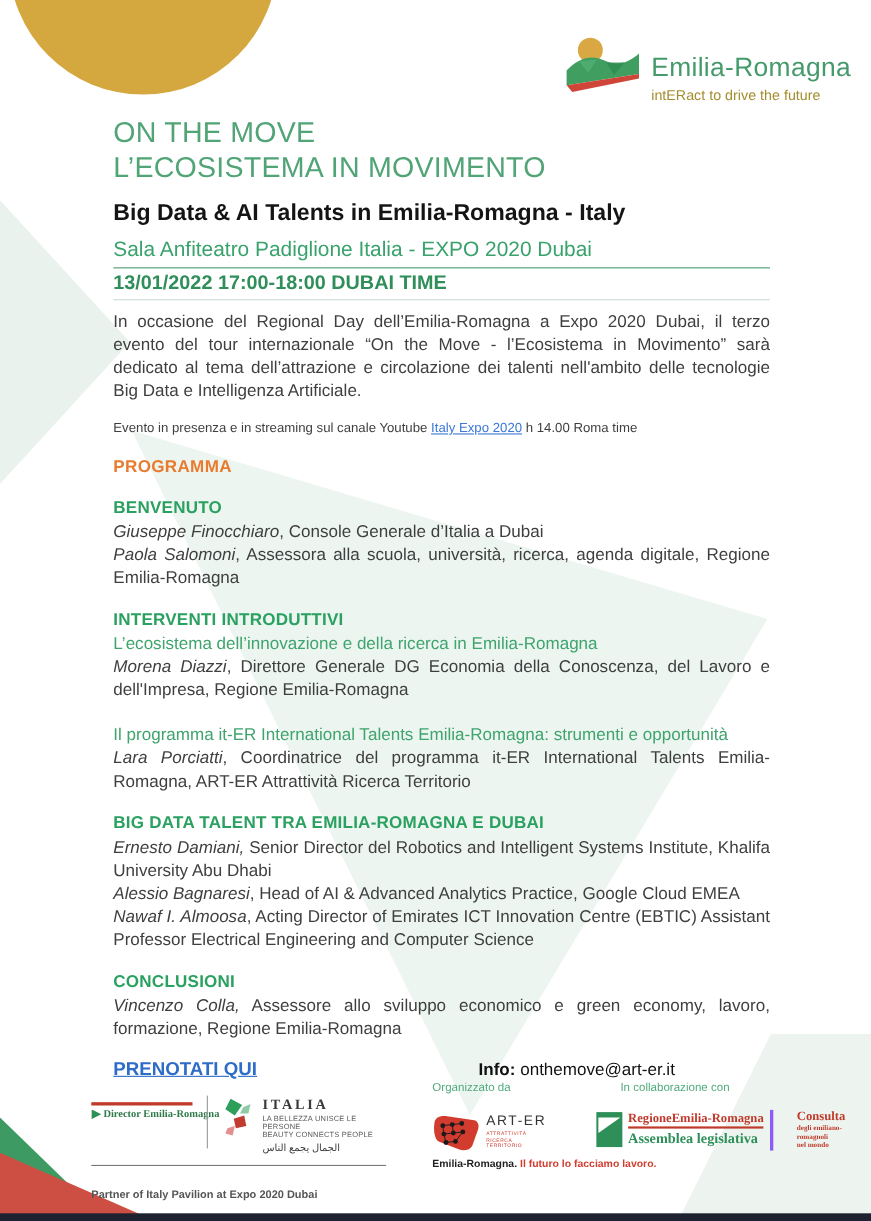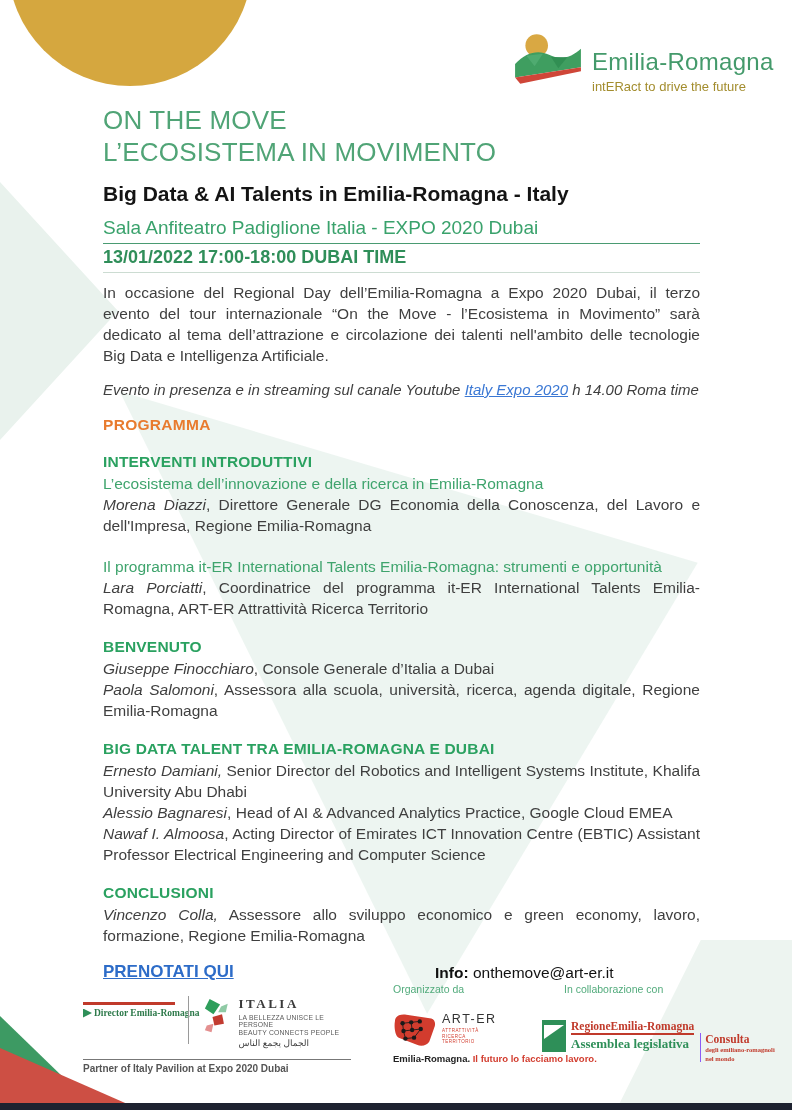--- a/index.html
+++ b/index.html
@@ -31,21 +31,21 @@
 
   
   main { position:absolute; left:103px; top:104px; width:597px; }
   .kicker { font-size:26px; line-height:32px; font-weight:400; color:#50a476; letter-spacing:0.2px; }
   .title  { font-size:21px; line-height:39px; font-weight:700; color:#141414; margin-top:6px; }
   .venue  { font-size:19px; line-height:20px; color:#3aa26c; margin-top:5px; }
   .rule1  { border:none; border-top:1.5px solid #4a9b72; margin-top:5px; }
   .datetime { font-size:18px; line-height:21px; font-weight:700; color:#2f8e59; padding:3px 0 4px; }
   .rule2  { border:none; border-top:1px solid #ccdcd2; }
   .intro  { margin-top:9px; font-size:15.5px; line-height:21px; text-align:justify; color:#3f3f3f; }
-  .streaming { margin-top:13px; font-size:15px; line-height:21px; font-style:italic; color:#3f3f3f; }
+  .streaming { margin-top:13px; font-size:12px; line-height:21px; color:#3f3f3f; }
   .link-inline { color:#3b78d4; text-decoration:underline; cursor:pointer; }
   .prog-label { margin-top:15px; font-size:15.5px; line-height:19px; font-weight:700;
                 color:#e87b2e; letter-spacing:0.3px; }
   .section { margin-top:18px; }
   .sec-head { font-size:15.5px; line-height:19px; font-weight:700; color:#2aa160;
               letter-spacing:0.2px; margin-bottom:2px; }
   .speaker  { font-size:15.5px; line-height:21px; text-align:justify; color:#3f3f3f; }
   .speaker .name { font-style:italic; }
   .topic { font-size:15.5px; line-height:21px; color:#3fa46d; }
   .item-gap { height:20px; }
@@ -67,42 +67,42 @@
   .regione-name { font-family:"Liberation Serif", serif; font-weight:700; font-size:9.5px;
                   color:#2e7a4b; white-space:nowrap; }
   .vdiv { width:1px; height:48px; background:#9a9a9a; margin:0 13px; }
   .italia-block { display:flex; align-items:flex-start; }
   .italia-text { margin-left:8px; }
   .italia-title { font-family:"Liberation Serif", serif; font-size:13px; font-weight:600;
                   letter-spacing:2.5px; color:#3a3a3a; }
   .italia-line { font-size:6.8px; color:#5a5a5a; margin-top:1.5px; letter-spacing:0.2px; }
   .italia-arabic { font-size:9px; color:#3a3a3a; margin-top:2px; }
   .partner-rule { border:none; border-top:1px solid #777; margin-top:11px; width:268px; }
-  .partner-note { margin-top:3px; font-size:10px; font-weight:600; color:#555; }
+  .partner-note { margin-top:21px; font-size:10px; font-weight:600; color:#555; }
 
   .f-org { position:absolute; left:393px; top:983px; width:190px; }
   .small-green-label { font-size:10.5px; color:#52ab7c; }
   .arter-row { display:flex; align-items:flex-start; margin-top:17px; }
   .arter-text { margin-left:5px; }
   .arter-name { font-size:12.5px; color:#333; letter-spacing:1.5px; font-weight:400; }
   .arter-sub { display:block; width:40px; font-size:4.5px; line-height:5.5px; color:#d23c2e;
                margin-top:2px; letter-spacing:0.5px; }
   .arter-tagline { margin-top:5px; font-size:9.5px; font-weight:700; color:#222; white-space:nowrap; }
   .arter-tagline .red { color:#d23c2e; }
 
   .f-collab { position:absolute; left:542px; top:983px; width:250px; }
   .f-collab .small-green-label { margin-left:22px; }
   .alogo-row { display:flex; align-items:center; margin-top:14px; }
   .alogo-sq { flex:0 0 auto; }
   .alogo-text { margin-left:5px; }
   .alogo-l1 { font-family:"Liberation Serif", serif; font-weight:700; font-size:11.5px;
               color:#c03a2b; border-bottom:2px solid #c03a2b; padding-bottom:1px; white-space:nowrap; }
   .alogo-l2 { font-family:"Liberation Serif", serif; font-weight:700; font-size:13px;
               color:#2e8f58; margin-top:1px; white-space:nowrap; }
-  .consulta { margin-left:6px; padding-left:4px; border-left:1px solid #8b5cf6;margin-top:24px; }
+  .consulta { margin-left:6px; padding-left:21px; border-left:3px solid #8b5cf6; }
   .consulta-1 { font-family:"Liberation Serif", serif; font-weight:700; font-size:11.5px; color:#c03a2b; }
   .consulta-sub { font-family:"Liberation Serif", serif; font-weight:700; font-size:6.5px;
                   line-height:7.5px; color:#c03a2b; margin-top:1px; }
 </style>
 </head>
 <body>
 
 <div class="gold-circle"></div>
 <div class="tri-left"></div>
 <div class="poly-center"></div>
@@ -133,32 +133,32 @@
   <div class="datetime">13/01/2022 17:00-18:00 DUBAI TIME</div>
   <hr class="rule2">
 
   <p class="intro">In occasione del Regional Day dell’Emilia-Romagna a Expo 2020 Dubai, il terzo evento del tour internazionale “On the Move - l’Ecosistema in Movimento” sarà dedicato al tema dell’attrazione e circolazione dei talenti nell'ambito delle tecnologie Big Data e Intelligenza Artificiale.</p>
 
   <p class="streaming"><span>Evento in presenza e in streaming sul canale Youtube </span><a class="link-inline">Italy Expo 2020</a><span> h 14.00 Roma time</span></p>
 
   <div class="prog-label">PROGRAMMA</div>
 
   <section class="section">
+    <div class="sec-head">BENVENUTO</div>
+    <p class="speaker"><span class="name">Giuseppe Finocchiaro</span><span>, Console Generale d’Italia a Dubai</span></p>
+    <p class="speaker"><span class="name">Paola Salomoni</span><span>, Assessora alla scuola, università, ricerca, agenda digitale, Regione Emilia-Romagna</span></p>
+  </section>
+
+  <section class="section">
     <div class="sec-head">INTERVENTI INTRODUTTIVI</div>
     <p class="topic">L’ecosistema dell’innovazione e della ricerca in Emilia-Romagna</p>
     <p class="speaker"><span class="name">Morena Diazzi</span><span>, Direttore Generale DG Economia della Conoscenza, del Lavoro e dell'Impresa, Regione Emilia-Romagna</span></p>
     <div class="item-gap"></div>
     <p class="topic">Il programma it-ER International Talents Emilia-Romagna: strumenti e opportunità</p>
     <p class="speaker"><span class="name">Lara Porciatti</span><span>, Coordinatrice del programma it-ER International Talents Emilia-Romagna, ART-ER Attrattività Ricerca Territorio</span></p>
-  </section>
-
-  <section class="section">
-    <div class="sec-head">BENVENUTO</div>
-    <p class="speaker"><span class="name">Giuseppe Finocchiaro</span><span>, Console Generale d’Italia a Dubai</span></p>
-    <p class="speaker"><span class="name">Paola Salomoni</span><span>, Assessora alla scuola, università, ricerca, agenda digitale, Regione Emilia-Romagna</span></p>
   </section>
 
   <section class="section">
     <div class="sec-head">BIG DATA TALENT TRA EMILIA-ROMAGNA E DUBAI</div>
     <p class="speaker"><span class="name">Ernesto Damiani,</span><span> Senior Director del Robotics and Intelligent Systems Institute, Khalifa University Abu Dhabi</span></p>
     <p class="speaker"><span class="name">Alessio Bagnaresi</span><span>, Head of AI &amp; Advanced Analytics Practice, Google Cloud EMEA</span></p>
     <p class="speaker"><span class="name">Nawaf I. Almoosa</span><span>, Acting Director of Emirates ICT Innovation Centre (EBTIC) Assistant Professor Electrical Engineering and Computer Science</span></p>
   </section>
 
   <section class="section">

